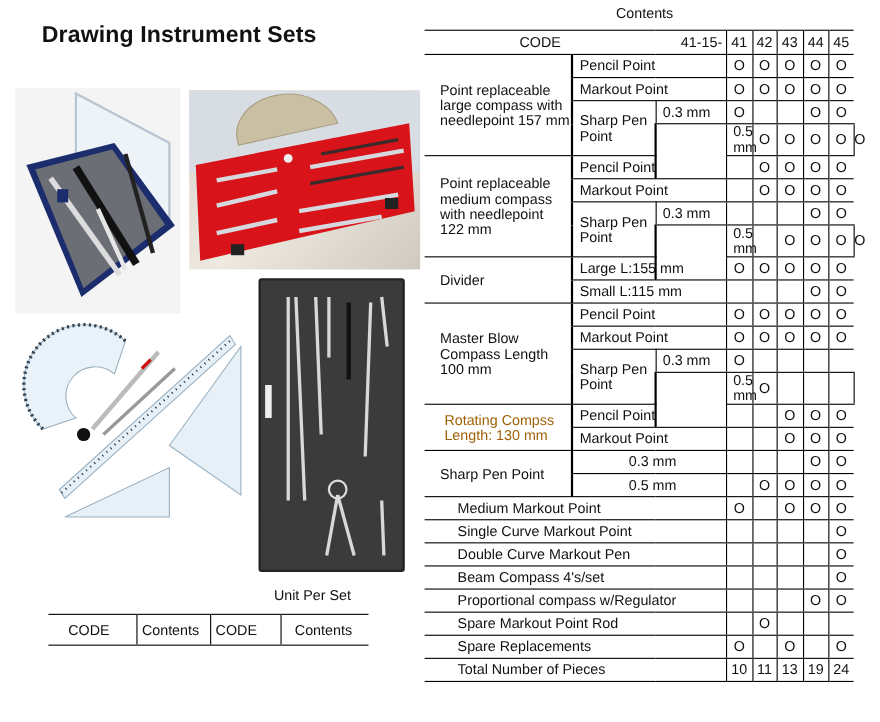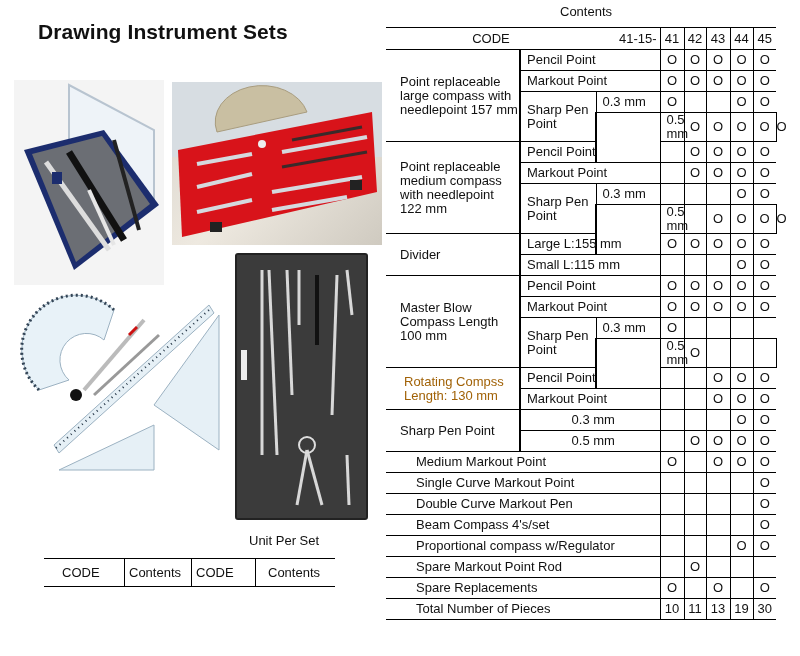--- a/index.html
+++ b/index.html
@@ -359,16 +359,16 @@
         <td class="mk">O</td>
         <td class="mk"></td>
         <td class="mk">O</td>
       </tr>
       <tr>
         <td class="item" colspan="3">Total Number of Pieces</td>
         <td class="mk">10</td>
         <td class="mk">11</td>
         <td class="mk">13</td>
         <td class="mk">19</td>
-        <td class="mk">30</td>
+        <td class="mk">24</td>
       </tr>
     </tbody>
 </table>
 
 </body></html>

